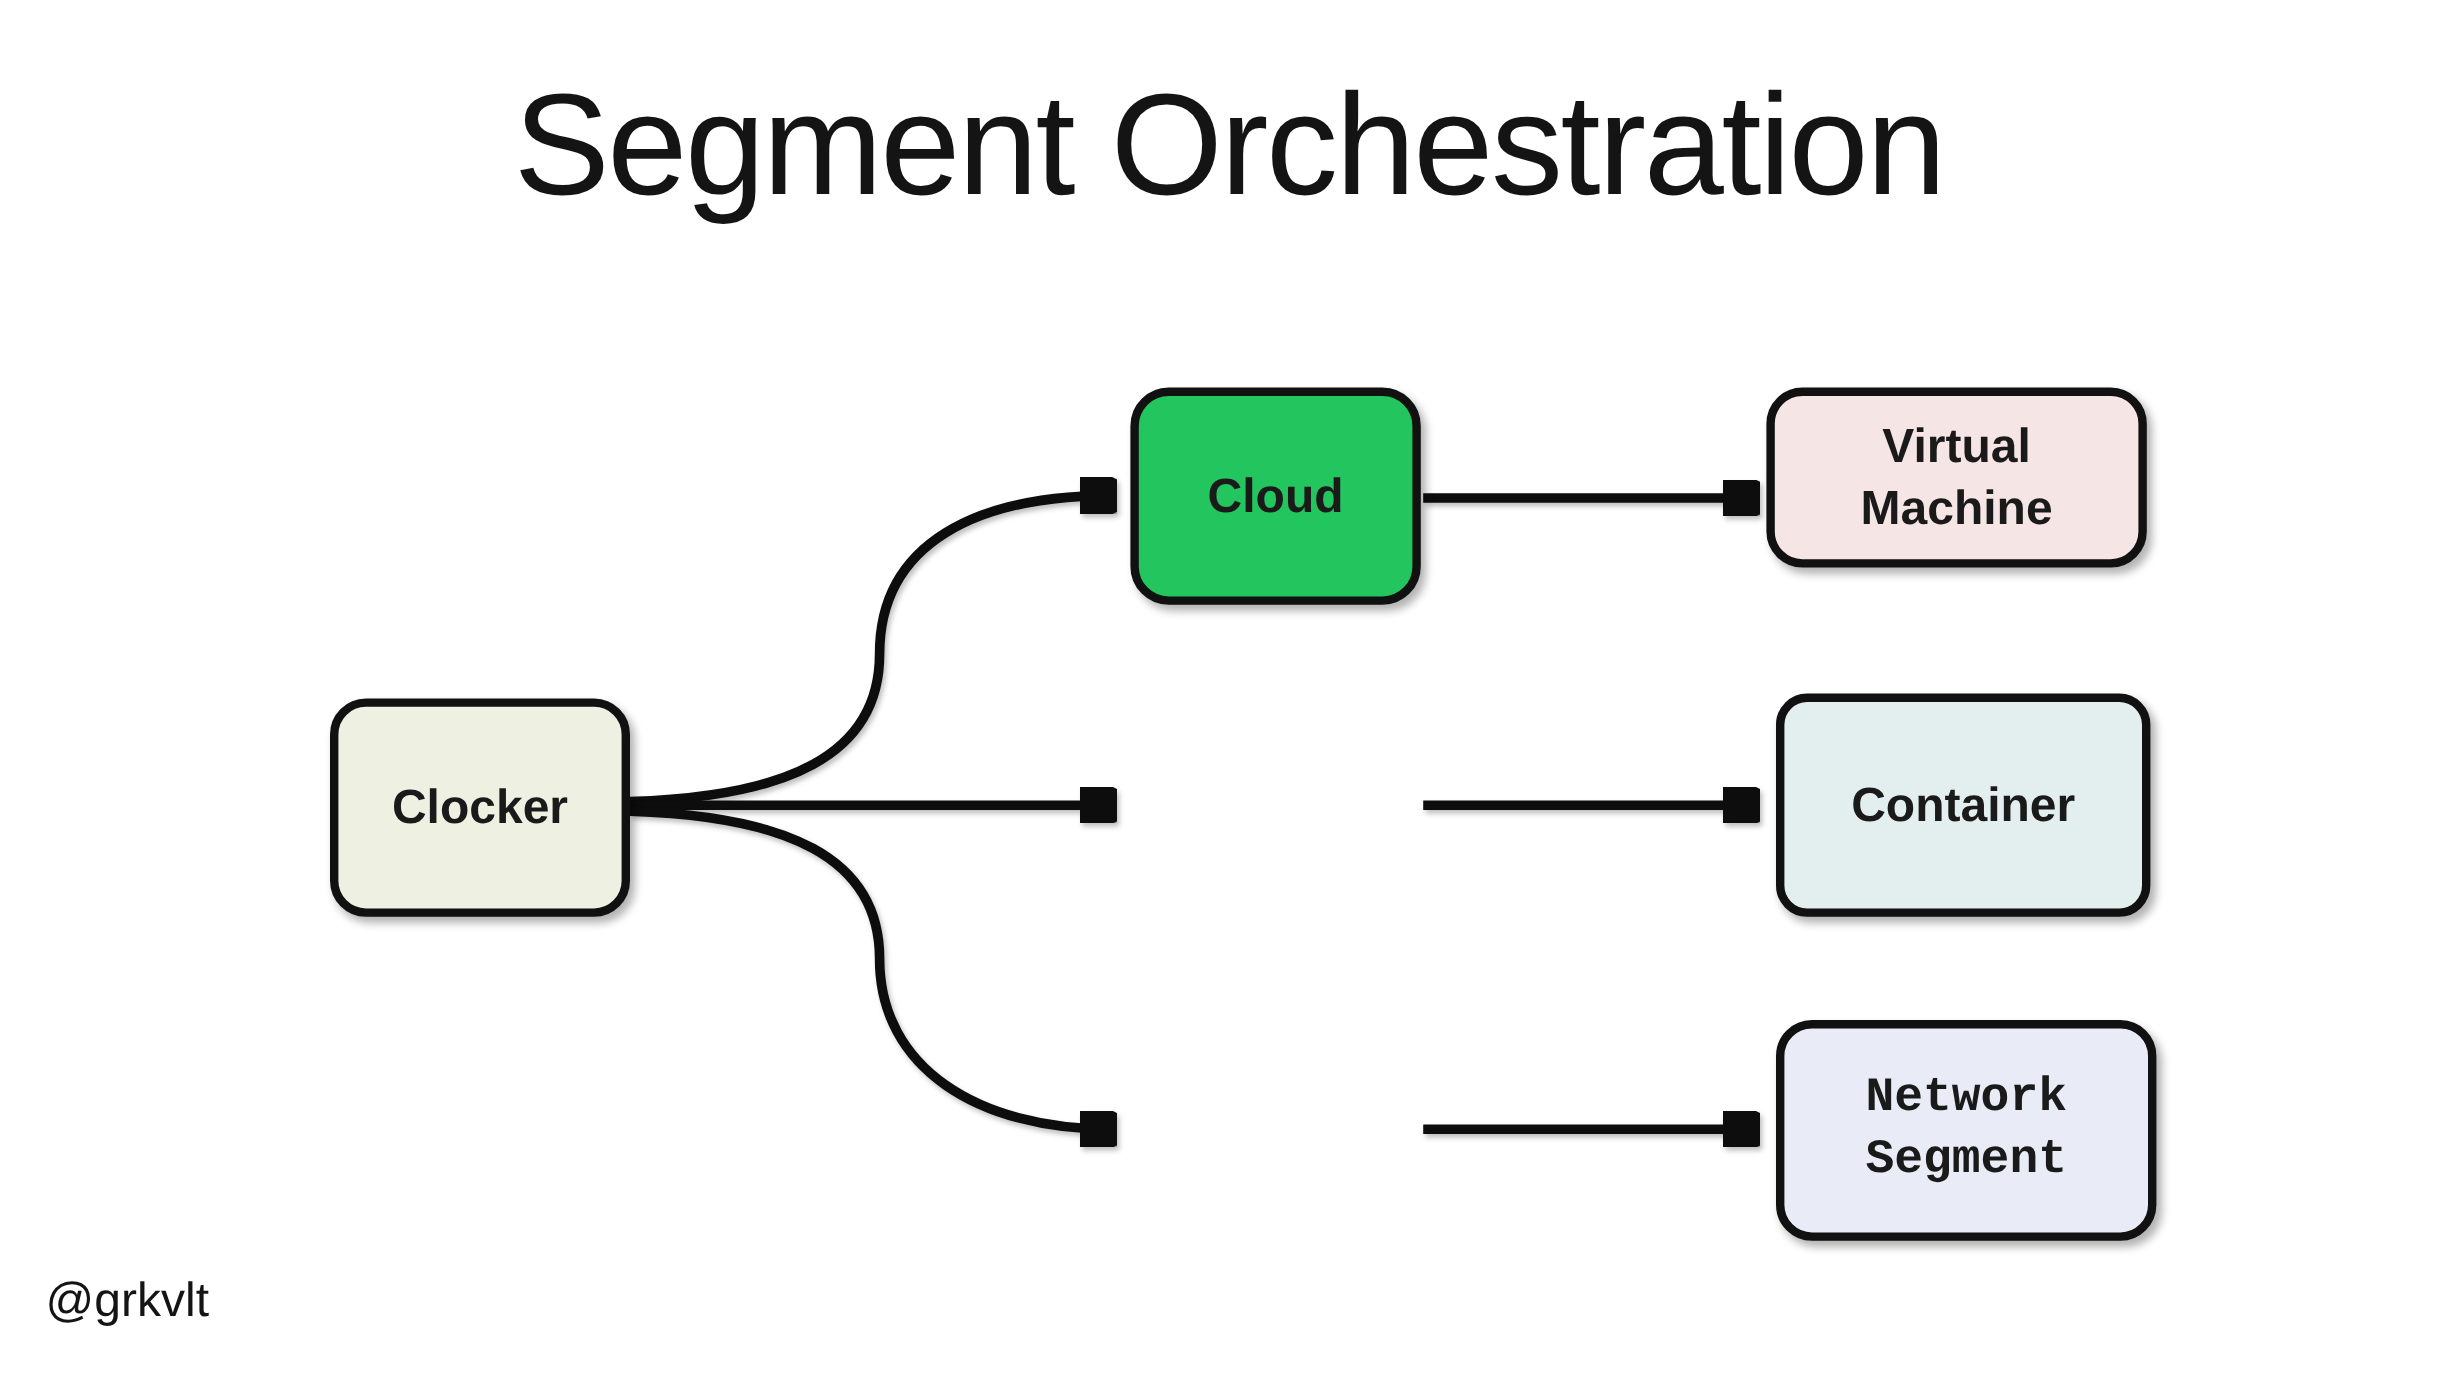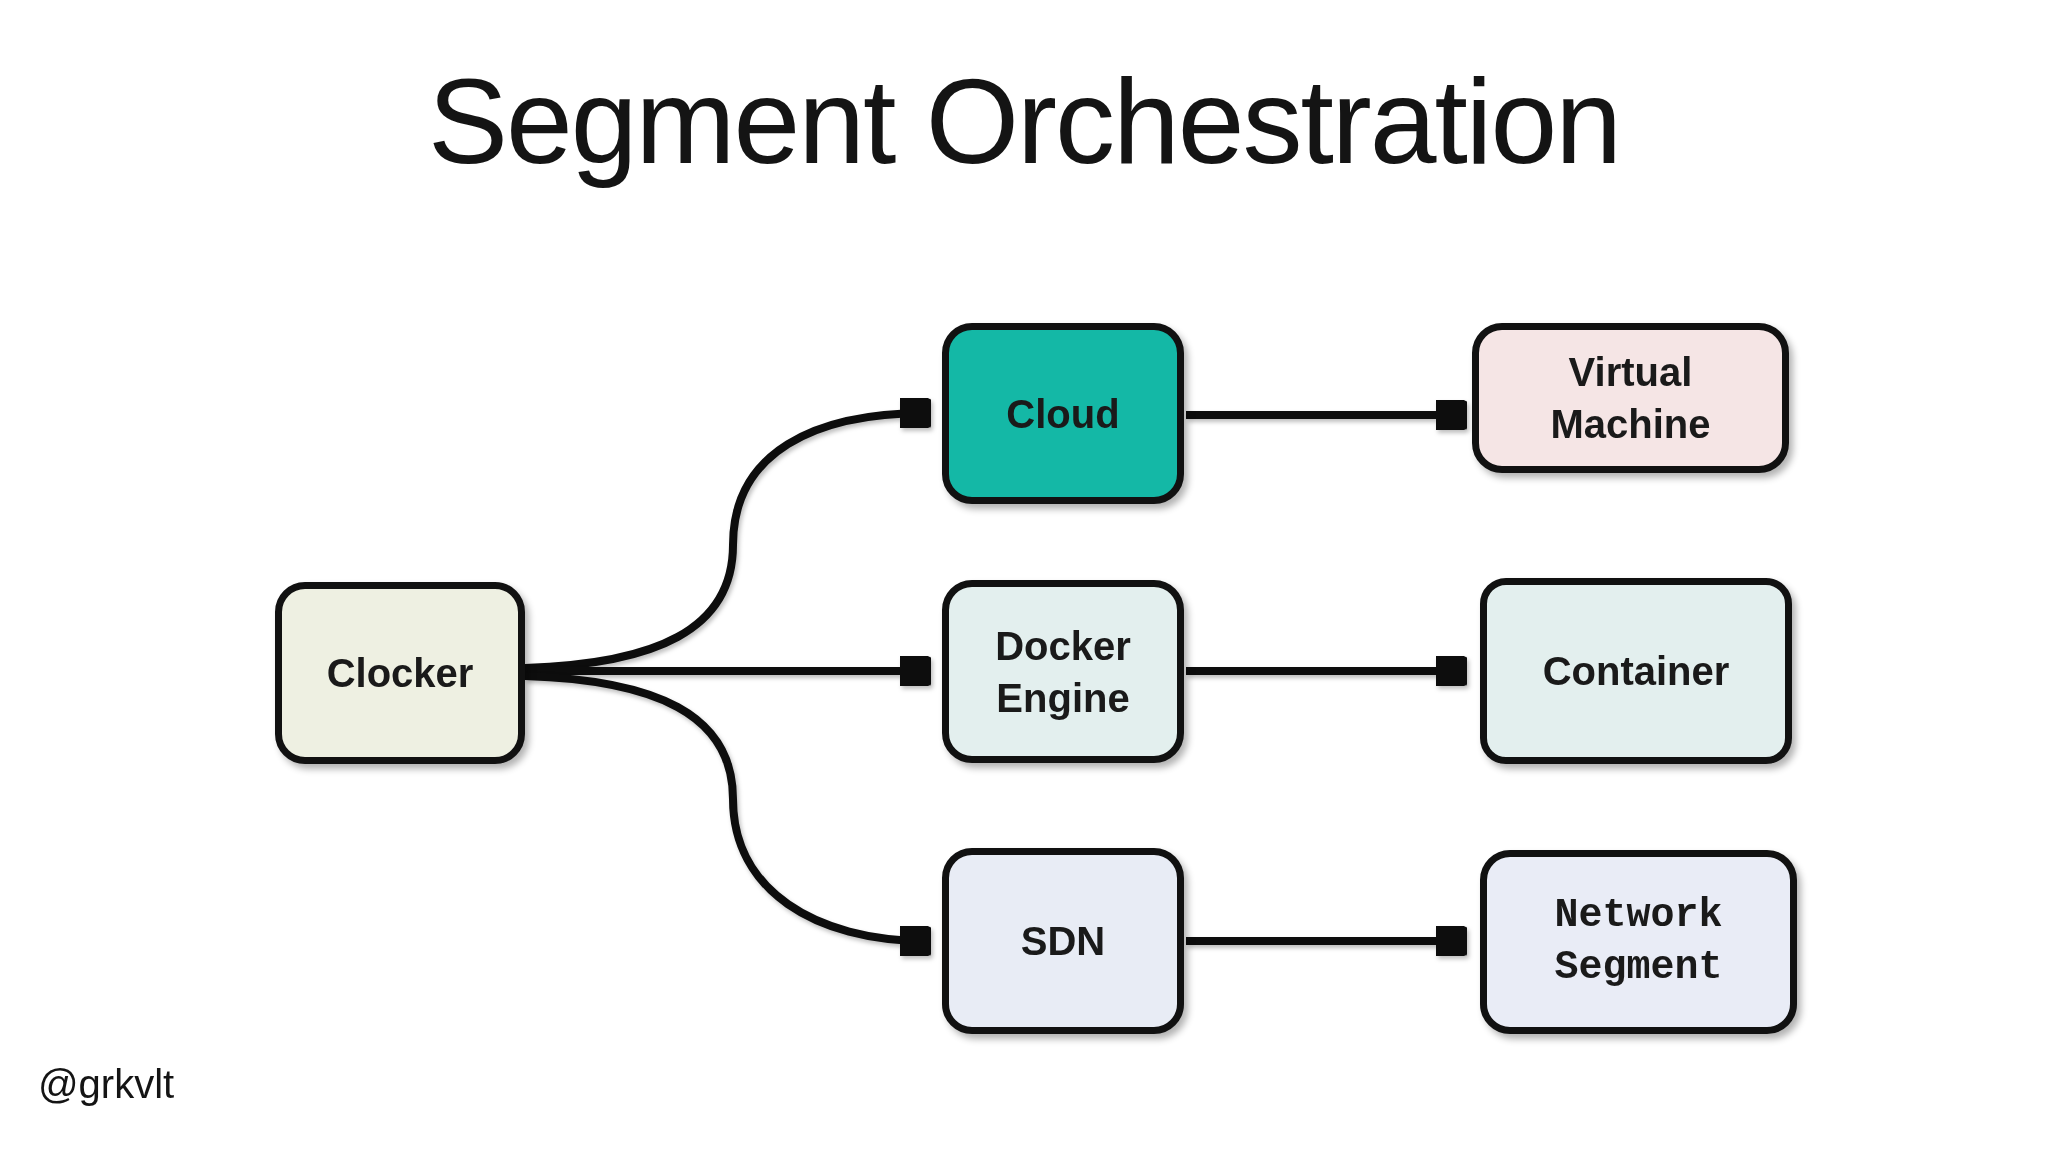--- a/index.html
+++ b/index.html
@@ -90,30 +90,27 @@
     <path d="M 525 668 C 655 664, 733 630, 733 545 C 733 452, 815 413, 926 413" marker-end="url(#arrowhead)"></path>
     <path d="M 525 671 L 926 671" marker-end="url(#arrowhead)"></path>
     <path d="M 525 676 C 655 680, 733 714, 733 799 C 733 890, 815 941, 926 941" marker-end="url(#arrowhead)"></path>
     <path d="M 1186 415 L 1462 415" marker-end="url(#arrowhead)"></path>
     <path d="M 1186 671 L 1462 671" marker-end="url(#arrowhead)"></path>
     <path d="M 1186 941 L 1462 941" marker-end="url(#arrowhead)"></path>
   </svg>
 
   <div class="node node-clocker" style="background-color: rgb(238, 240, 226);">Clocker</div>
 
-  <div class="node node-cloud" style="background-color: #14b8a6;">Cloud</div>
+  <div class="node node-cloud" style="background-color: #22c55e; border-radius: 32px;">Cloud</div>
 
   <div class="node node-virtual-machine" style="background-color: rgb(245, 229, 229);">Virtual
 Machine</div>
 
-  <div class="node node-docker-engine" style="background-color: rgb(227, 239, 238);">Docker
-Engine</div>
 
   <div class="node node-container" style="background-color: rgb(227, 239, 238);">Container</div>
 
-  <div class="node node-sdn" style="background-color: rgb(232, 236, 245);">SDN</div>
 
   <div class="node node-network-segment" style="background-color: rgb(233, 236, 246); font-family: Liberation Mono, monospace;">Network
 Segment</div>
 
   <div class="credit">@grkvlt</div>
 
 </div>
 
 </body></html>

